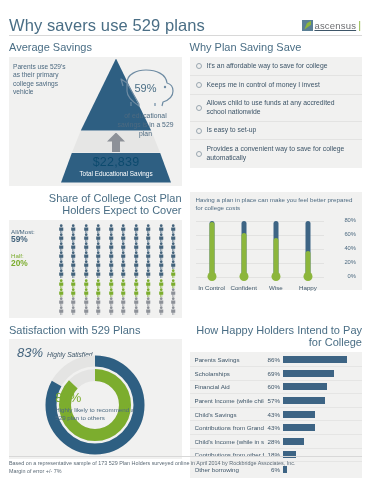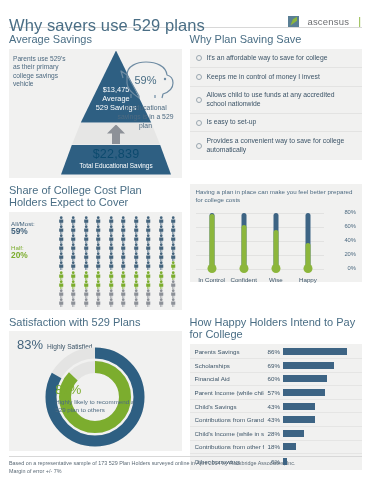--- a/index.html
+++ b/index.html
@@ -6,39 +6,39 @@
   body {
     width: 371px; height: 480px;
     background: #ffffff;
     font-family: "Liberation Sans", sans-serif;
     color: #3d5568;
     overflow: hidden;
   }
   .page { position: relative; width: 371px; height: 480px; padding: 0 9px; }
 
   
-  .header { display: flex; justify-content: space-between;
-            height: 26px; padding-top: 16px; }
+  .header { display: flex; align-items: center; justify-content: space-between;
+            height: 34px; padding-top: 16px; }
   .title { font-size: 16.5px; color: #4a6e85; font-weight: 400; letter-spacing: .1px; }
-  .brand { display: flex; align-items: center; gap: 8px; }
+  .brand { display: flex; align-items: center; gap: 1px; text-decoration: underline; }
   .brand-mark { width: 11px; height: 11px; position: relative; }
   .brand-mark .sq { position:absolute; inset:0; background:#5a7f95; }
   .brand-mark .leaf { position:absolute; left:2px; top:1px; width:7px; height:9px;
      background:#8cb63c; clip-path: polygon(100% 0, 100% 45%, 0 100%, 35% 30%); }
   .brand-txt { font-size: 9.5px; color: #6d6e71; letter-spacing: .2px; }
   .brand-sep { color: #8cb63c; font-size: 11px; margin: 0 1px; }
   .brand-bold { font-size: 9.5px; color: #44566a; font-weight: bold; }
   .hr-top { height: 1px; background: #d8d8d8; margin: 1px 0 5px; }
 
   
   .cols { display: flex; gap: 8px; }
   .col { flex: 1; min-width: 0; }
   .sec-title { font-size: 11px; color: #4a6e85; font-weight: 400;
                line-height: 12.5px; margin-bottom: 3px; }
-  .sec-title.two { min-height: 25px; }
+  .sec-title.two { min-height: 25px; text-align: right; }
   .panel { background: #f1f1f0; position: relative; }
 
   
   .pyr-panel { height: 129px; }
   .pyr-note { position: absolute; left: 4px; top: 6px; width: 58px;
               font-size: 6.6px; line-height: 8.6px; color: #4d6a80; }
   .pyr { position: absolute; left: 52px; top: 2px; width: 110px; height: 124px; }
   .pyr .top { position:absolute; left:0; top:0; width:110px; height:72px;
      background:#2e5f82; clip-path: polygon(50% 0, 82% 100%, 18% 100%); }
   .pyr .mid { position:absolute; left:0; top:72px; width:110px; height:22px;
@@ -102,21 +102,21 @@
   .bulb { position:absolute; left:50%; transform:translateX(-50%); bottom:-4px;
           width:9px; height:9px; border-radius:50%; background:#8cb63c; }
   .tticks { position:absolute; right:0; top:0; width:32px; height:68px; }
   .tt { position:absolute; right:2px; font-size:5.8px; color:#4d6a80; }
   .tlabels { position:absolute; left:0; right:34px; bottom:0; display:flex;
              justify-content:space-around; }
   .tlabels span { font-size:6.2px; color:#3d5568; width:36px; text-align:center; }
 
   
   .donut-panel { height: 120px; position: relative; }
-  .sat-line { position:absolute; left:8px; top:6px; display:flex; align-items:baseline; gap:4px; }
+  .sat-line { position:absolute; left:8px; top:6px; display:flex; align-items:baseline; gap:4px;font-style:italic; }
   .sat-pct { font-size: 13px; color:#44647d; }
   .sat-lbl { font-size: 6.6px; color:#3d5568; }
   .donut-svg { position:absolute; left:50%; transform:translateX(-50%); top:14px; }
   .dcenter { position:absolute; left:50%; transform:translateX(-50%); top:52px;
              width:80px; text-align:left; }
   .dcenter .big { font-size: 13px; color:#7cad2e; line-height:14px; }
   .dcenter .sm { font-size: 6.2px; color:#4d6a80; line-height: 7.6px; margin-top:1px; }
 
   
   .bars-panel { background:#f1f1f0; padding: 2px 0; }
@@ -153,25 +153,20 @@
 
   <div class="cols">
     <div class="col">
       <div class="sec-title">Average Savings</div>
       <div class="panel pyr-panel">
         <div class="pyr-note">Parents use 529's as their primary college savings vehicle</div>
         <div class="pyr">
           <div class="top"></div>
             <div class="mid"></div>
             <div class="bot"></div>
-          <div class="pyr-top-txt">
-            <div>$13,475</div>
-            <div>Average</div>
-            <div>529 Savings</div>
-          </div>
           <div class="arrow">
             <span class="head"></span>
               <span class="shaft"></span>
           </div>
           <div class="pyr-bot-num">$22,839</div>
           <div class="pyr-bot-lbl">Total Educational Savings</div>
         </div>
         <div class="piggy-wrap">
           <svg class="piggy-svg" width="62" height="42" viewBox="0 0 62 42">
             <path d="M12 16 C12 7 22 3 31 3 C41 3 51 7 52 16 C56 17 58 20 58 24 C58 29 54 33 48 35 L47 39

